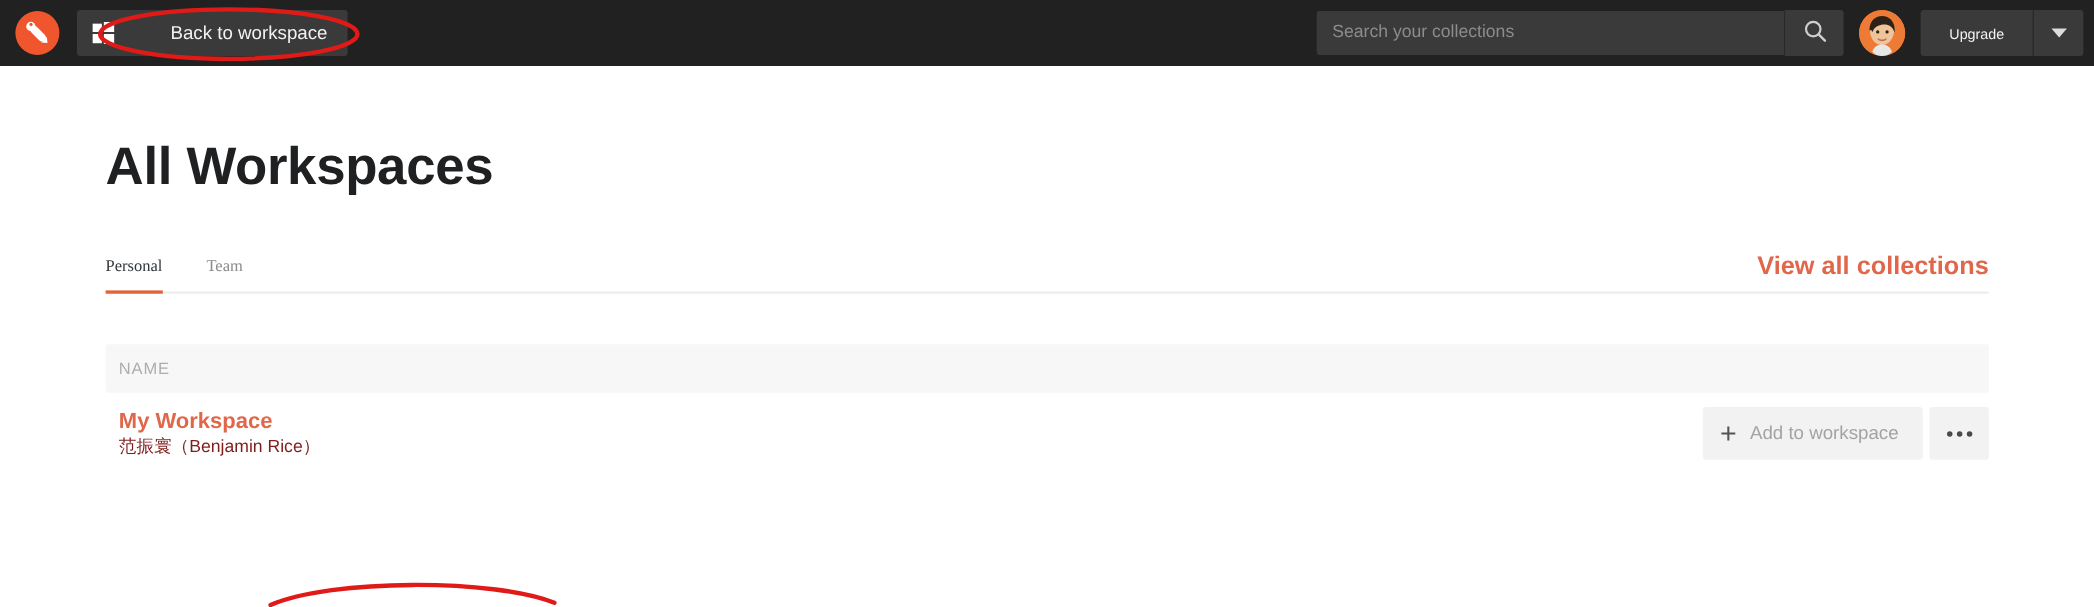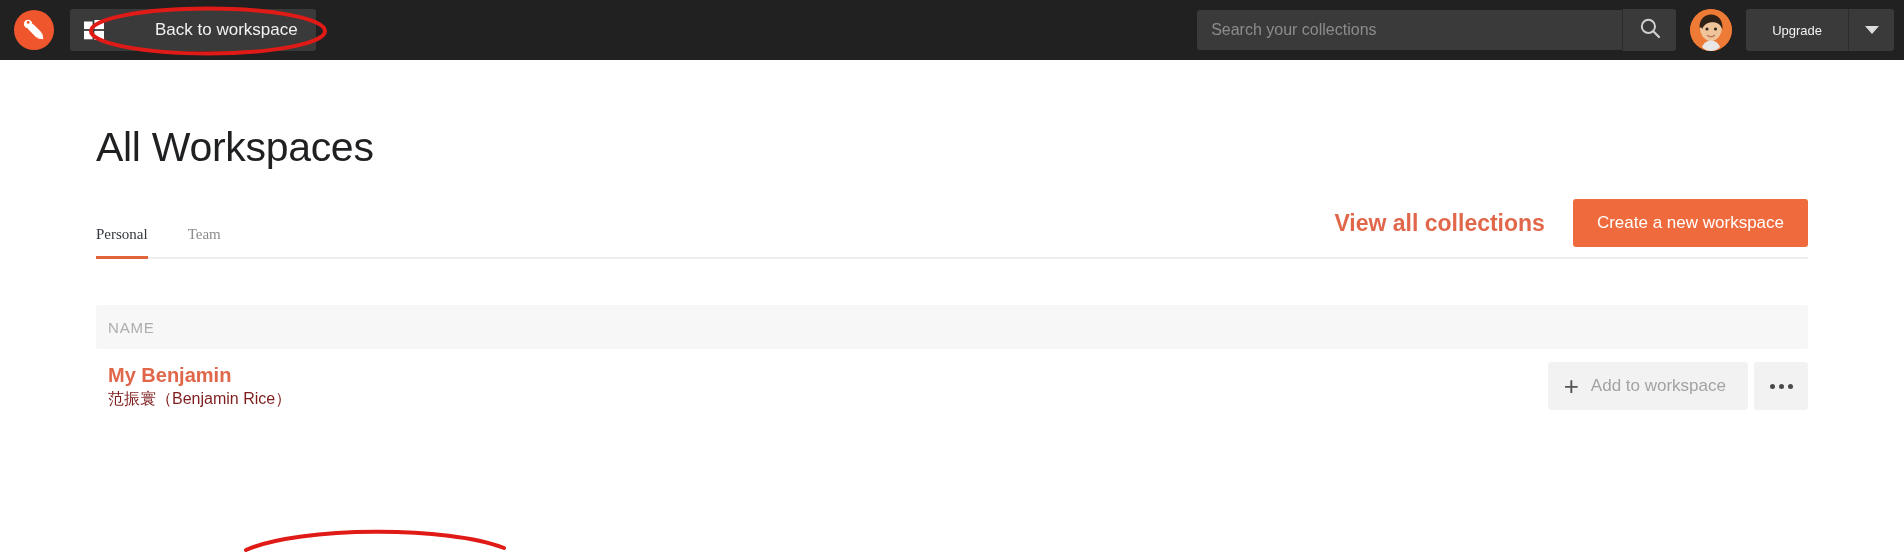--- a/index.html
+++ b/index.html
@@ -124,22 +124,22 @@
     border-right: 7px solid transparent;
     border-top: 8px solid #dcdcdc;
   }
 
   
   .page {
     padding: 0 96px;
     position: relative;
   }
   .page-title {
-    font-size: 41px;
-    font-weight: normal;
+    font-size: 48px;
+    font-weight: bold;
     color: #1f2022;
     letter-spacing: -0.3px;
     margin-top: 64px;
   }
 
   .tabs-row {
     display: flex;
     align-items: flex-end;
     margin-top: 38px;
     border-bottom: 2px solid #ededed;
@@ -341,32 +341,31 @@
     <div class="tabs">
       <div class="tab active">
         <span>Personal</span>
       </div>
       <div class="tab">
         <span>Team</span>
       </div>
     </div>
     <div class="actions">
       <a class="link-action">View all collections</a>
-      <button class="primary-btn">Create a new workspace</button>
     </div>
   </div>
 
   <div class="table">
     <div class="thead">
       <span class="th">NAME</span>
     </div>
 
     <div class="trow">
       <div class="tcell-name">
-        <span class="ws-name">My Benjamin</span>
+        <span class="ws-name">My Workspace</span>
         <span class="ws-sub">范振寰（Benjamin Rice）</span>
       </div>
       <div class="row-actions">
         <button class="ghost-btn">
           <span class="plus">+</span>
           <span>Add to workspace</span>
         </button>
         <button class="dots-btn">
           <span style="display:flex;gap:4px;">
             <i></i>

